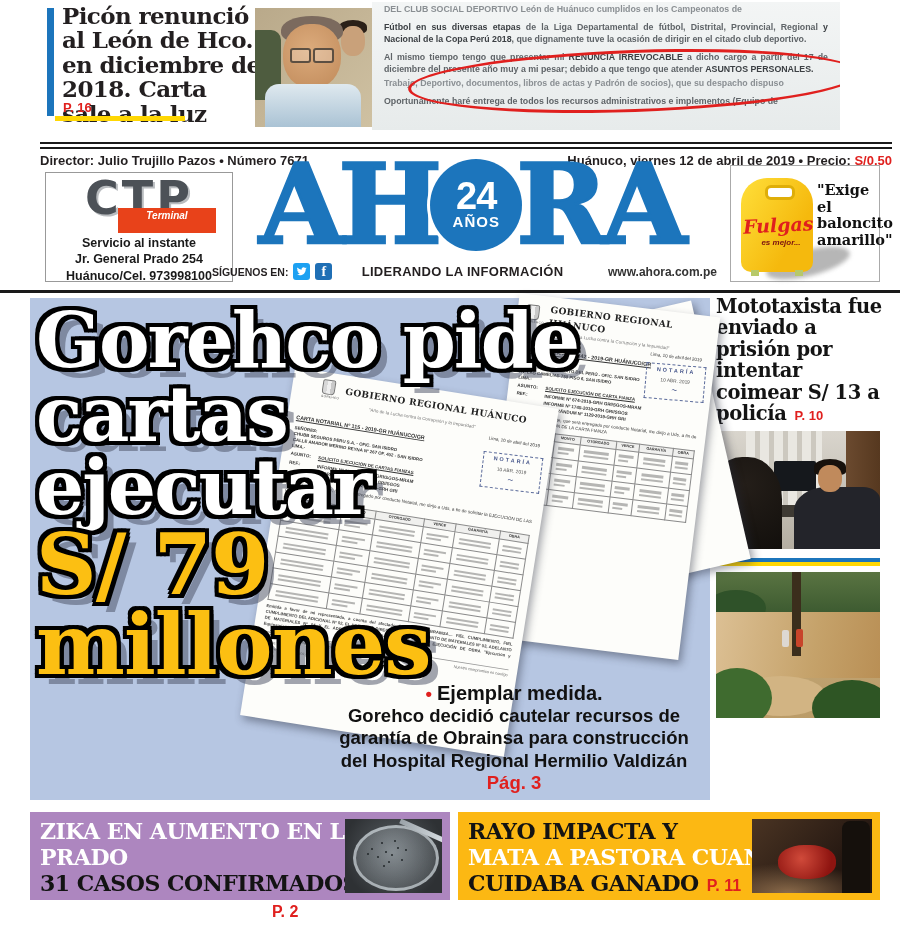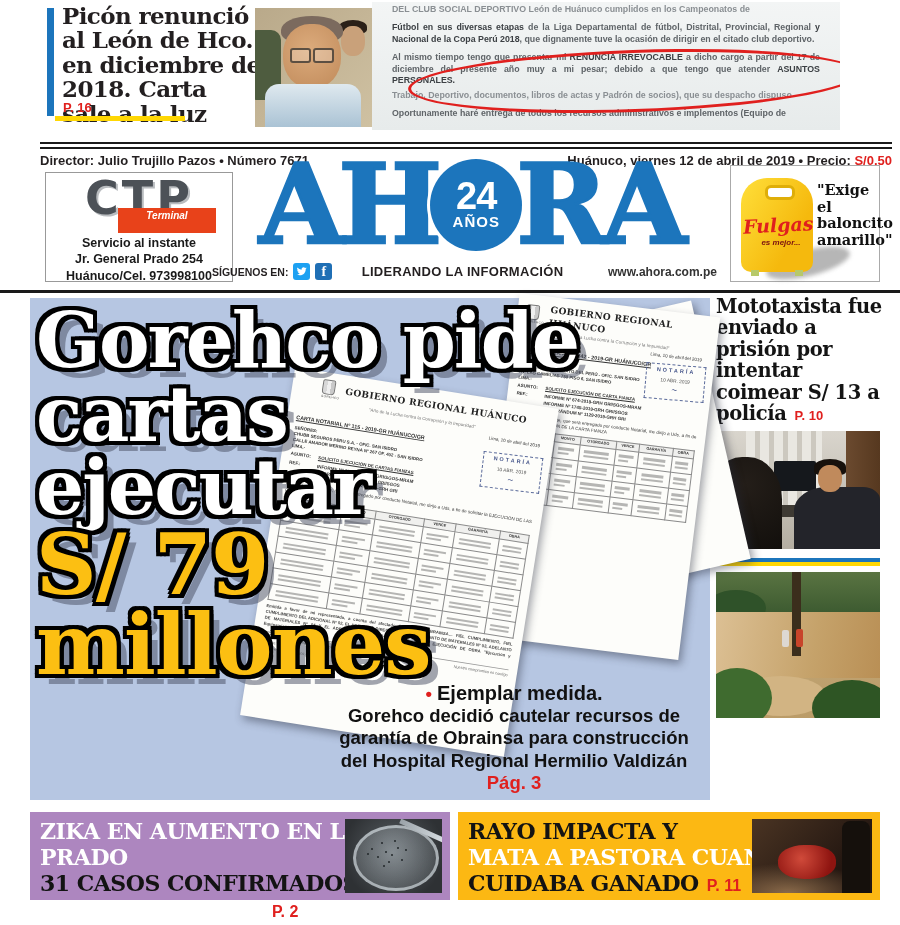--- a/index.html
+++ b/index.html
@@ -21,21 +21,21 @@
   #tsp-by2{left:86px;top:18px;width:24px;height:30px;background:#c9a17a;border-radius:45%;}
   #tsp-by2h{left:84px;top:12px;width:28px;height:14px;background:#2a2018;border-radius:50% 50% 30% 30%;}
   #tsp-hair{left:26px;top:8px;width:62px;height:28px;background:#7b6a5e;border-radius:50% 50% 40% 40%;}
   #tsp-head{left:28px;top:16px;width:58px;height:64px;background:radial-gradient(circle at 45% 40%,#dcab7c,#c08a5a);border-radius:46%;}
   .lens{top:40px;width:17px;height:11px;border:2px solid #5c4f42;border-radius:3px;background:rgba(255,255,255,.25);}
   #tsp-l1{left:35px;} #tsp-l2{left:58px;}
   #tsp-shirt{left:10px;top:76px;width:96px;height:44px;background:linear-gradient(180deg,#dfe9ef,#a9c2d4);border-radius:14px 14px 0 0;}
 
   
   #letter{position:absolute;left:372px;top:2px;width:468px;height:128px;
-          background:linear-gradient(180deg,#f3f5f5,#e7ebeb);padding:5px 20px;box-sizing:border-box;overflow:hidden;}
+          background:linear-gradient(180deg,#f3f5f5,#e7ebeb);padding:5px 12px;box-sizing:border-box;overflow:hidden;}
   .lp{margin:0 0 6px 0;font-size:8.8px;line-height:1.35;font-weight:bold;color:#5f6468;text-align:justify;}
   .lp b{color:#3c4044;}
   .lp.faded{color:#8a8f93;margin-top:-3px;}
   #ellipse{position:absolute;left:36px;top:48px;width:446px;height:56px;border:3.5px solid #e0201e;
            border-radius:50%;transform:rotate(-2deg);}
 
   #rule2{position:absolute;left:40px;top:142px;width:852px;height:3px;
          border-top:2.5px solid #1a1a1a;border-bottom:2px solid #1a1a1a;}
   #folio{position:absolute;left:40px;top:153px;width:852px;display:flex;justify-content:space-between;
          font-size:13px;font-weight:bold;}

